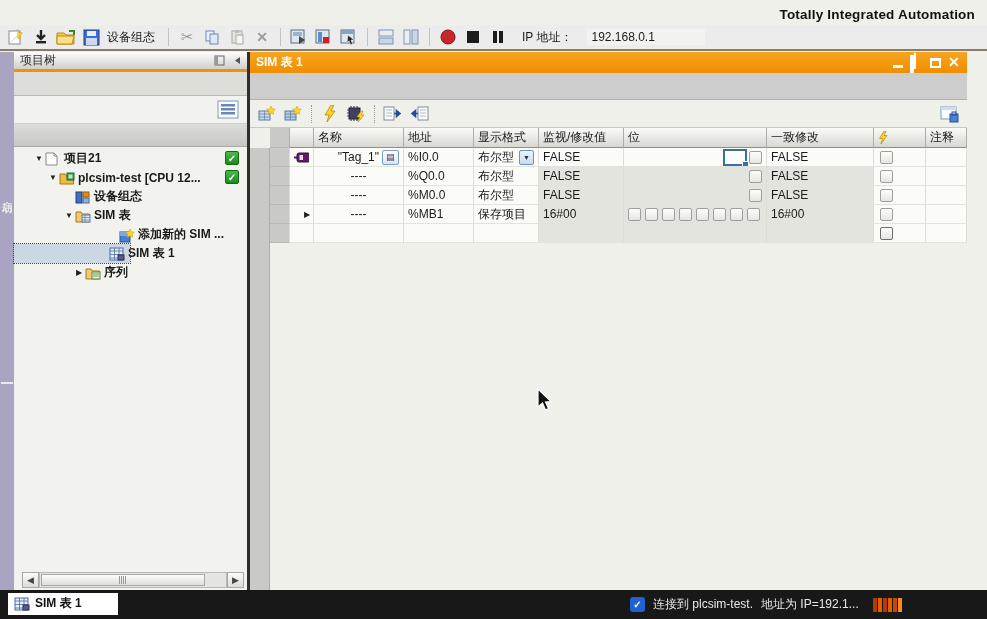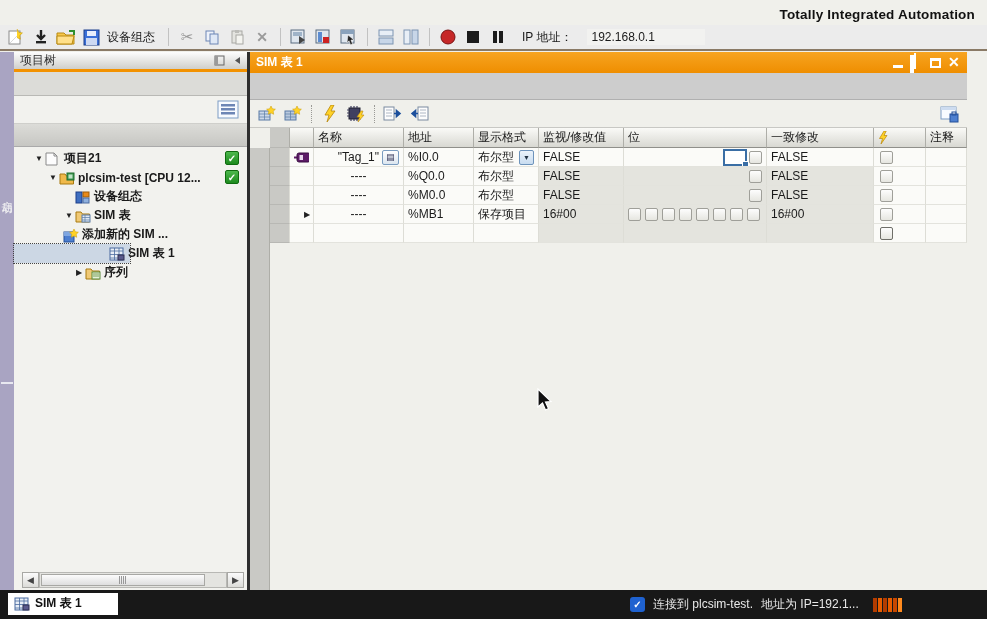--- a/index.html
+++ b/index.html
@@ -285,21 +285,21 @@
         <span class="ticon">
           <svg width="16" height="14">
               <path d="M1 3 h5 l1.5 2 h7 v8 H1z" fill="#f0c975" stroke="#a87a10"></path>
               <rect x="7" y="6" width="8" height="7" fill="#dfe9f4" stroke="#5a7ba5"></rect>
               <path d="M7 8.5 h8 M7 11 h8 M10 6 v7" stroke="#5a7ba5" stroke-width=".7"></path>
             </svg>
         </span>
         <span class="tlabel">SIM 表</span>
       </div>
 
-      <div class="titem" style="padding-left:48px;">
+      <div class="titem" style="padding-left:104px;">
         <span class="ticon">
           <svg width="16" height="15">
               <rect x="1" y="4" width="10" height="10" fill="#4d7fd0" stroke="#24509a"></rect>
               <rect x="1" y="4" width="10" height="4" fill="#7fa6e0"></rect>
               <path d="M11 1 l1.4 2.8 3 .4 -2.2 2.1.5 3 -2.7-1.4 -2.7 1.4.5-3 -2.2-2.1 3-.4z" fill="#ffd227" stroke="#c89a00" stroke-width=".5"></path>
             </svg>
         </span>
         <span class="tlabel">添加新的 SIM ...</span>
       </div>
 

